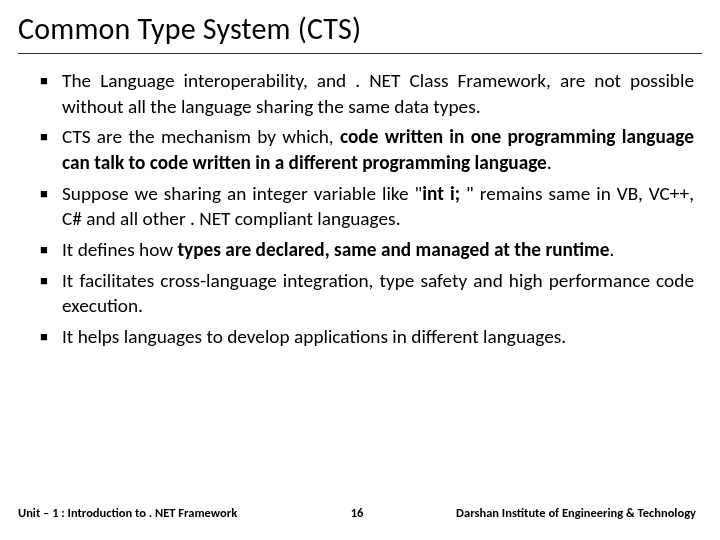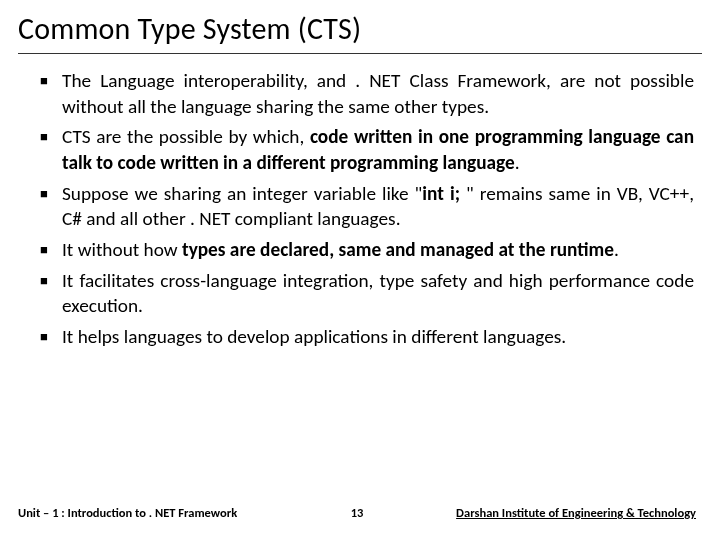--- a/index.html
+++ b/index.html
@@ -67,52 +67,51 @@
       flex: 1;
     }
     .footer-center {
       flex: 0 0 auto;
       text-align: center;
       padding: 0 30px;
     }
     .footer-right {
       flex: 1;
       text-align: right;
-      text-decoration: underline;
     }
   </style>
 </head>
 <body>
 
 <div class="slide">
   <div class="title">Common Type System (CTS)</div>
   <div class="content">
     <div class="bullet">
       <span class="marker">■</span>
-      <span class="bullet-text"><span>The Language interoperability, and . NET Class Framework, are not possible without all the language sharing the same other types.</span><span class="bold"></span><span></span></span>
+      <span class="bullet-text"><span>The Language interoperability, and . NET Class Framework, are not possible without all the language sharing the same data types.</span><span class="bold"></span><span></span></span>
     </div>
     <div class="bullet">
       <span class="marker">■</span>
-      <span class="bullet-text"><span>CTS are the possible by which, </span><span class="bold">code written in one programming language can talk to code written in a different programming language</span><span>.</span></span>
+      <span class="bullet-text"><span>CTS are the mechanism by which, </span><span class="bold">code written in one programming language can talk to code written in a different programming language</span><span>.</span></span>
     </div>
     <div class="bullet">
       <span class="marker">■</span>
       <span class="bullet-text"><span>Suppose we sharing an integer variable like "</span><span class="bold">int i; </span><span>" remains same in VB, VC++, C# and all other . NET compliant languages.</span></span>
     </div>
     <div class="bullet">
       <span class="marker">■</span>
-      <span class="bullet-text"><span>It without how </span><span class="bold">types are declared, same and managed at the runtime</span><span>.</span></span>
+      <span class="bullet-text"><span>It defines how </span><span class="bold">types are declared, same and managed at the runtime</span><span>.</span></span>
     </div>
     <div class="bullet">
       <span class="marker">■</span>
       <span class="bullet-text"><span>It facilitates cross-language integration, type safety and high performance code execution.</span><span class="bold"></span><span></span></span>
     </div>
     <div class="bullet">
       <span class="marker">■</span>
       <span class="bullet-text"><span>It helps languages to develop applications in different languages.</span><span class="bold"></span><span></span></span>
     </div>
   </div>
   <div class="footer">
     <div class="footer-left">Unit – 1 : Introduction to . NET Framework</div>
-    <div class="footer-center">13</div>
+    <div class="footer-center">16</div>
     <div class="footer-right">Darshan Institute of Engineering &amp; Technology</div>
   </div>
 </div>
 
 </body></html>

